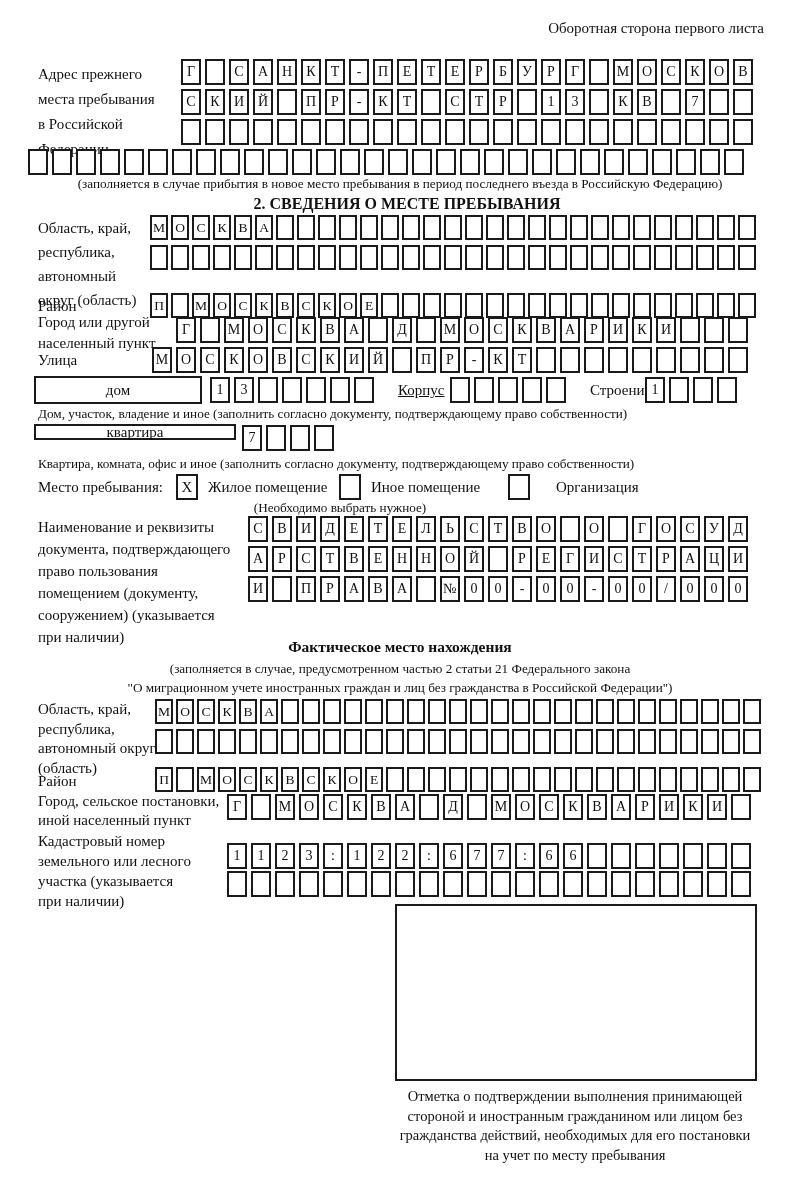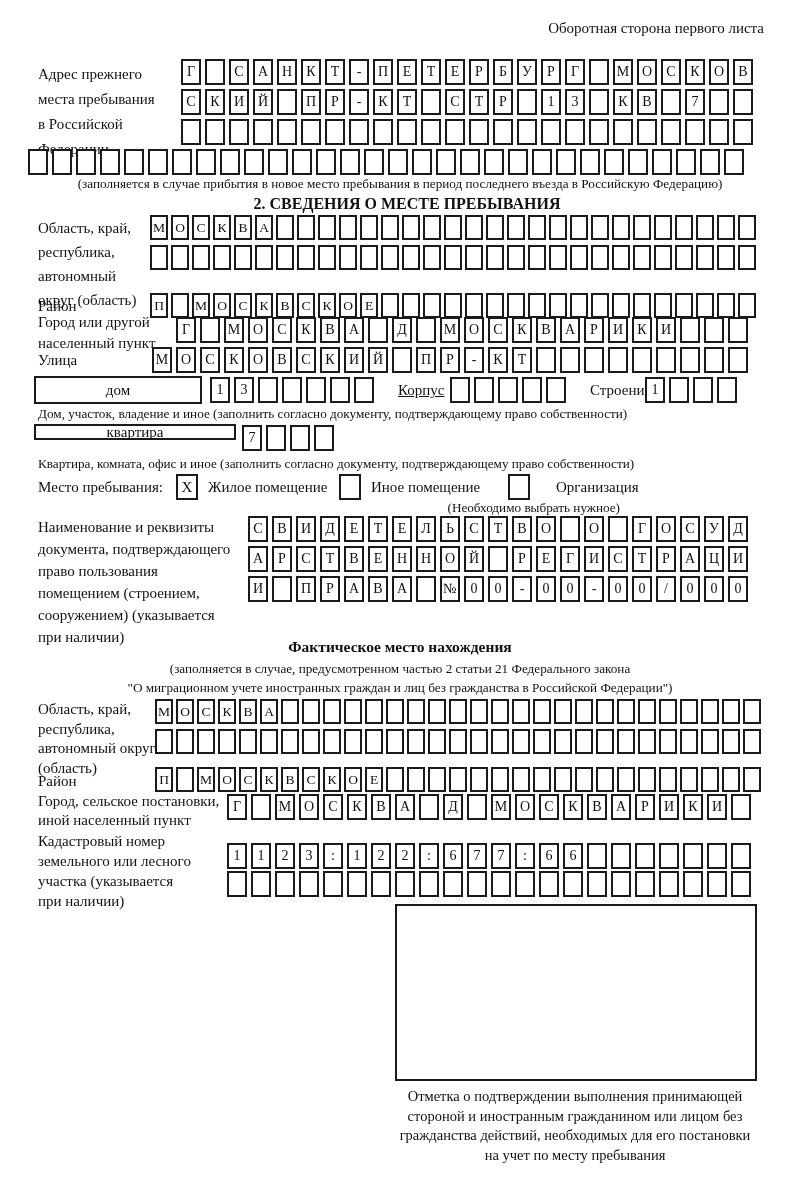--- a/index.html
+++ b/index.html
@@ -46,21 +46,21 @@
   #stroenie-label{left:566px;top:380px;padding-left:24px;}
   #stroenie-cells{left:645px;top:377px;}
   #dom-note{left:38px;top:406px;}
   #kv-box{left:34px;top:424px;width:202px;height:16px;}
   #kv-cells{left:242px;top:425px;}
   #kv-note{left:38px;top:456px;}
   #stay-label{left:38px;top:477px;}
   #stay-box1{left:176px;top:474px;} #stay-lbl1{left:208px;top:477px;}
   #stay-box2{left:339px;top:474px;} #stay-lbl2{left:371px;top:477px;}
   #stay-box3{left:508px;top:474px;} #stay-lbl3{left:556px;top:477px;}
-  #stay-hint{left:60px;top:500px;width:560px;text-align:right;}
+  #stay-hint{left:60px;top:500px;width:560px;text-align:center;}
   #doc-label{left:38px;top:516px;line-height:22px;}
   #doc-r1{left:248px;top:516px;} #doc-r2{left:248px;top:546px;} #doc-r3{left:248px;top:576px;}
   #fact-title{top:638px;font-size:15.5px;}
   #fact-note1{top:661px;} #fact-note2{top:680px;}
   #ob2-label{left:38px;top:700px;line-height:19.5px;}
   #ob2-r1{left:155px;top:699px;} #ob2-r2{left:155px;top:729px;}
   #raion2-label{left:38px;top:771px;} #raion2-row{left:155px;top:767px;}
   #gorod2-label{left:38px;top:792px;line-height:19px;} #gorod2-row{left:227px;top:794px;}
   #cad-label{left:38px;top:831px;line-height:20px;}
   #cad-r1{left:227px;top:843px;} #cad-r2{left:227px;top:871px;}
@@ -398,21 +398,21 @@
   <div id="stay-box2" class="checkbox"></div>
   <div id="stay-lbl2" class="abs lbl">Иное помещение</div>
   <div id="stay-box3" class="checkbox"></div>
   <div id="stay-lbl3" class="abs lbl">Организация</div>
   <div id="stay-hint" class="abs note">(Необходимо выбрать нужное)</div>
 
   <div id="doc-label" class="abs lbl">
       <div>Наименование и реквизиты</div>
       <div>документа, подтверждающего</div>
       <div>право пользования</div>
-      <div>помещением (строением,</div>
+      <div>помещением (документу,</div>
       <div>сооружением) (указывается</div>
       <div>при наличии)</div>
     </div>
   <div id="doc-r1" class="grid">
       <span class="cell">С</span>
       <span class="cell">В</span>
       <span class="cell">И</span>
       <span class="cell">Д</span>
       <span class="cell">Е</span>
       <span class="cell">Т</span>

